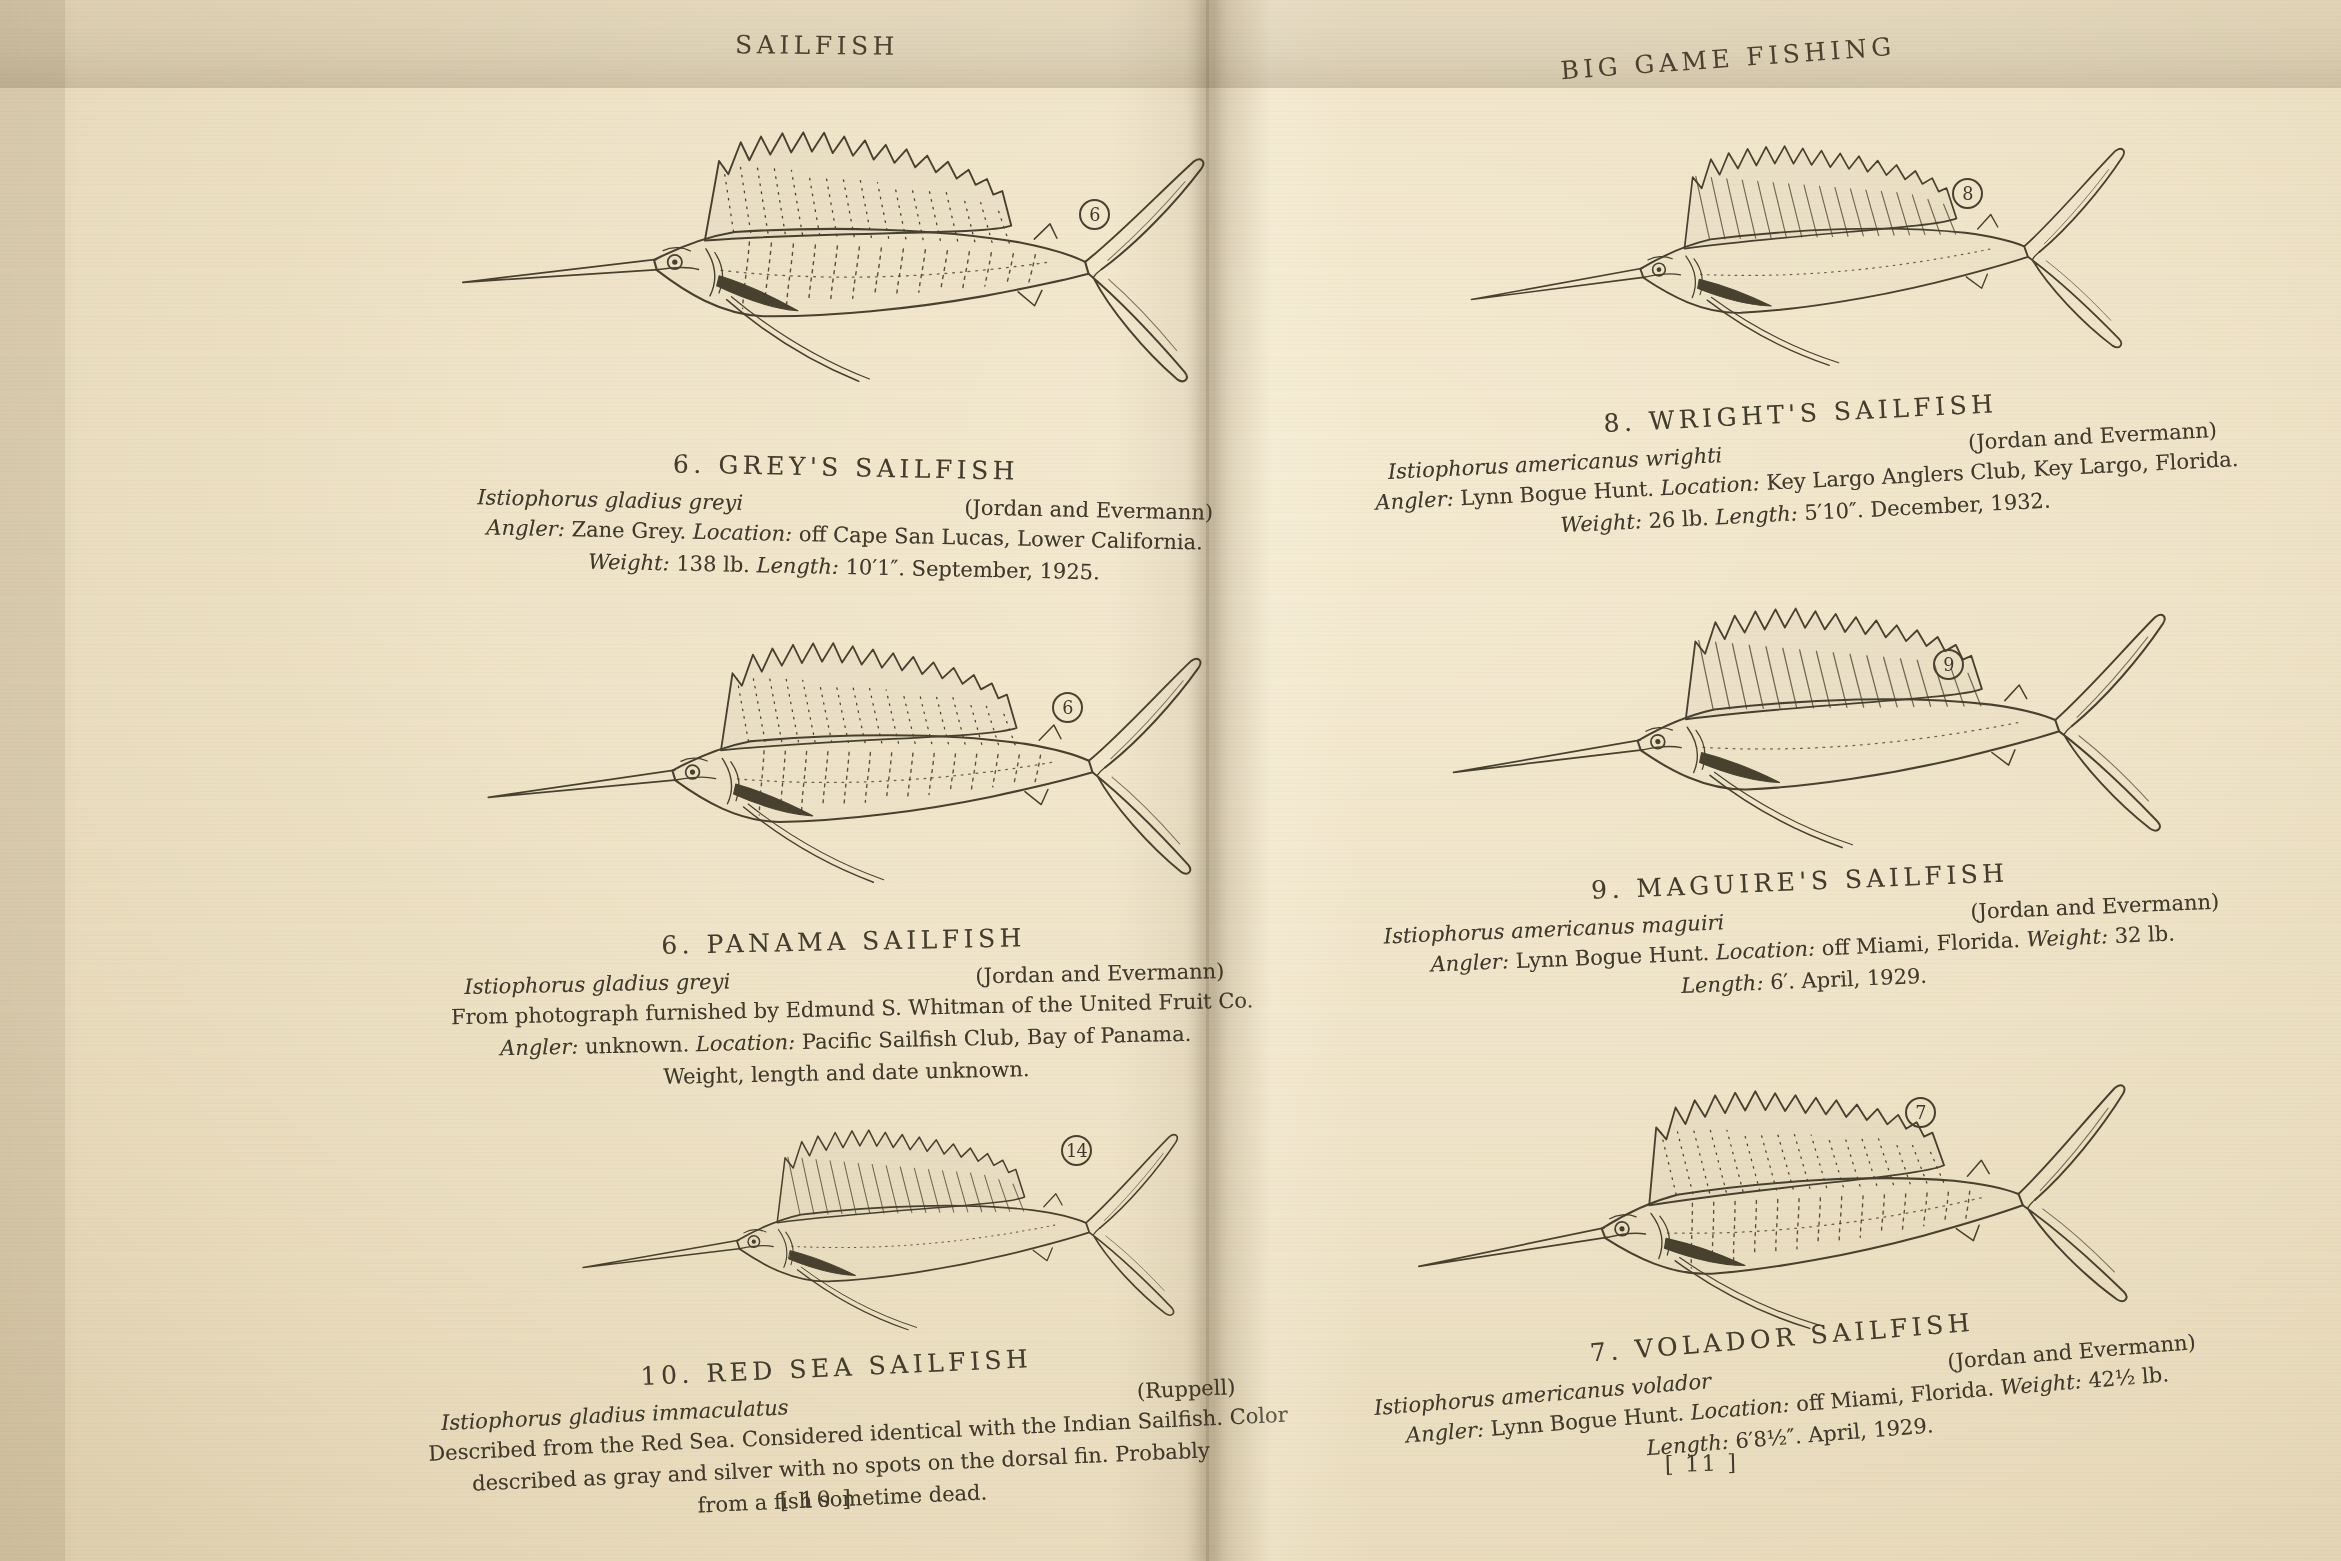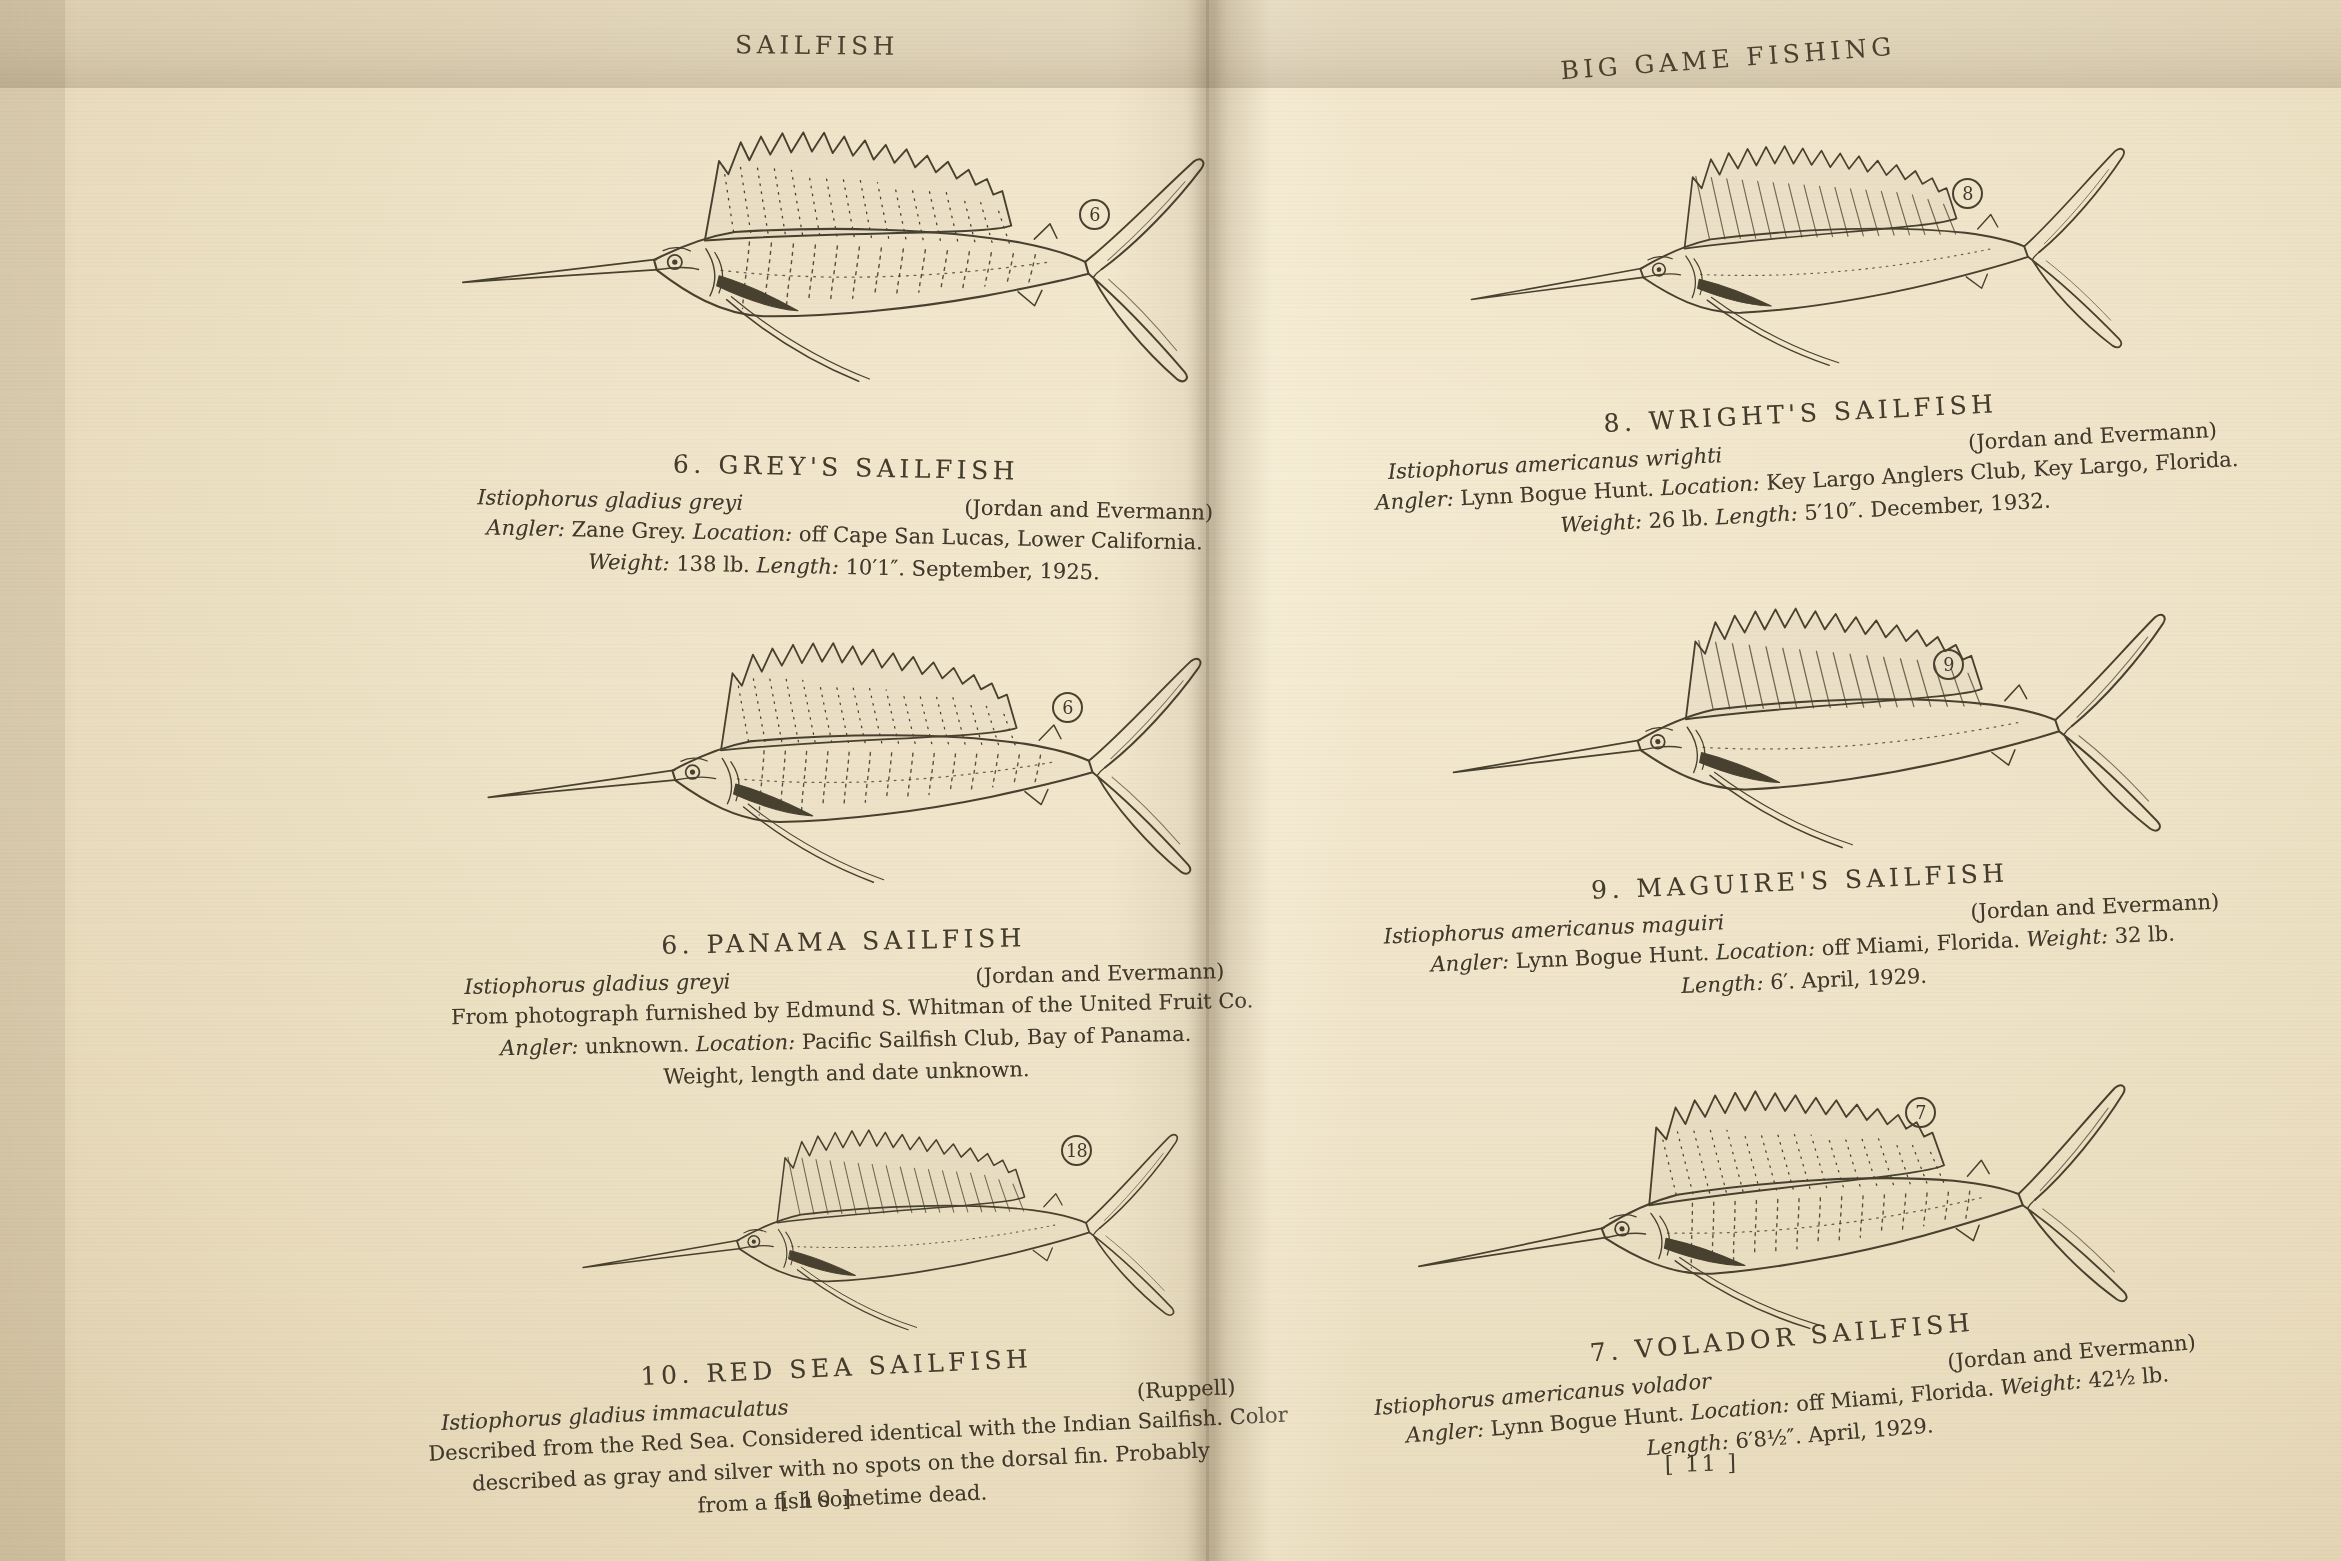--- a/index.html
+++ b/index.html
@@ -264,21 +264,21 @@
               <path d="M 1070 289 C 1128 242, 1198 166, 1250 118 C 1262 109, 1272 117, 1263 130 C 1222 186, 1158 256, 1098 301" stroke-width="3.4"></path>
               <path d="M 1076 309 C 1128 352, 1194 420, 1240 472 C 1249 483, 1240 493, 1227 484 C 1172 438, 1112 368, 1084 315" stroke-width="3.4"></path>
               <path d="M 1098 301 C 1094 304, 1088 308, 1084 315" stroke-width="2.4"></path>
               <path d="M 1108 286 C 1150 248, 1196 200, 1236 152" stroke-width="1.8" opacity="0.7"></path>
               <path d="M 1110 318 C 1150 352, 1192 396, 1226 436" stroke-width="1.8" opacity="0.7"></path>
               <path d="M 458 312 C 650 330, 830 318, 1005 291" stroke-width="2.2" stroke-dasharray="3 10" opacity="0.8"></path>
             </g>
           </svg>
         </div>
       <div class="circle circ3">
-          <span>18</span>
+          <span>14</span>
         </div>
       <figcaption class="cap caption3">
         <div class="cap-title">10. RED SEA SAILFISH</div>
         <div class="cap-meta">
           <span class="species">Istiophorus gladius immaculatus</span>
           <span class="attrib">(Ruppell)</span>
         </div>
         <div class="cap-line"><span>Described from the Red Sea. Considered identical with the Indian Sailfish. Color</span></div>
         <div class="cap-line"><span>described as gray and silver with no spots on the dorsal fin. Probably</span></div>
         <div class="cap-line"><span>from a fish sometime dead.</span></div>

